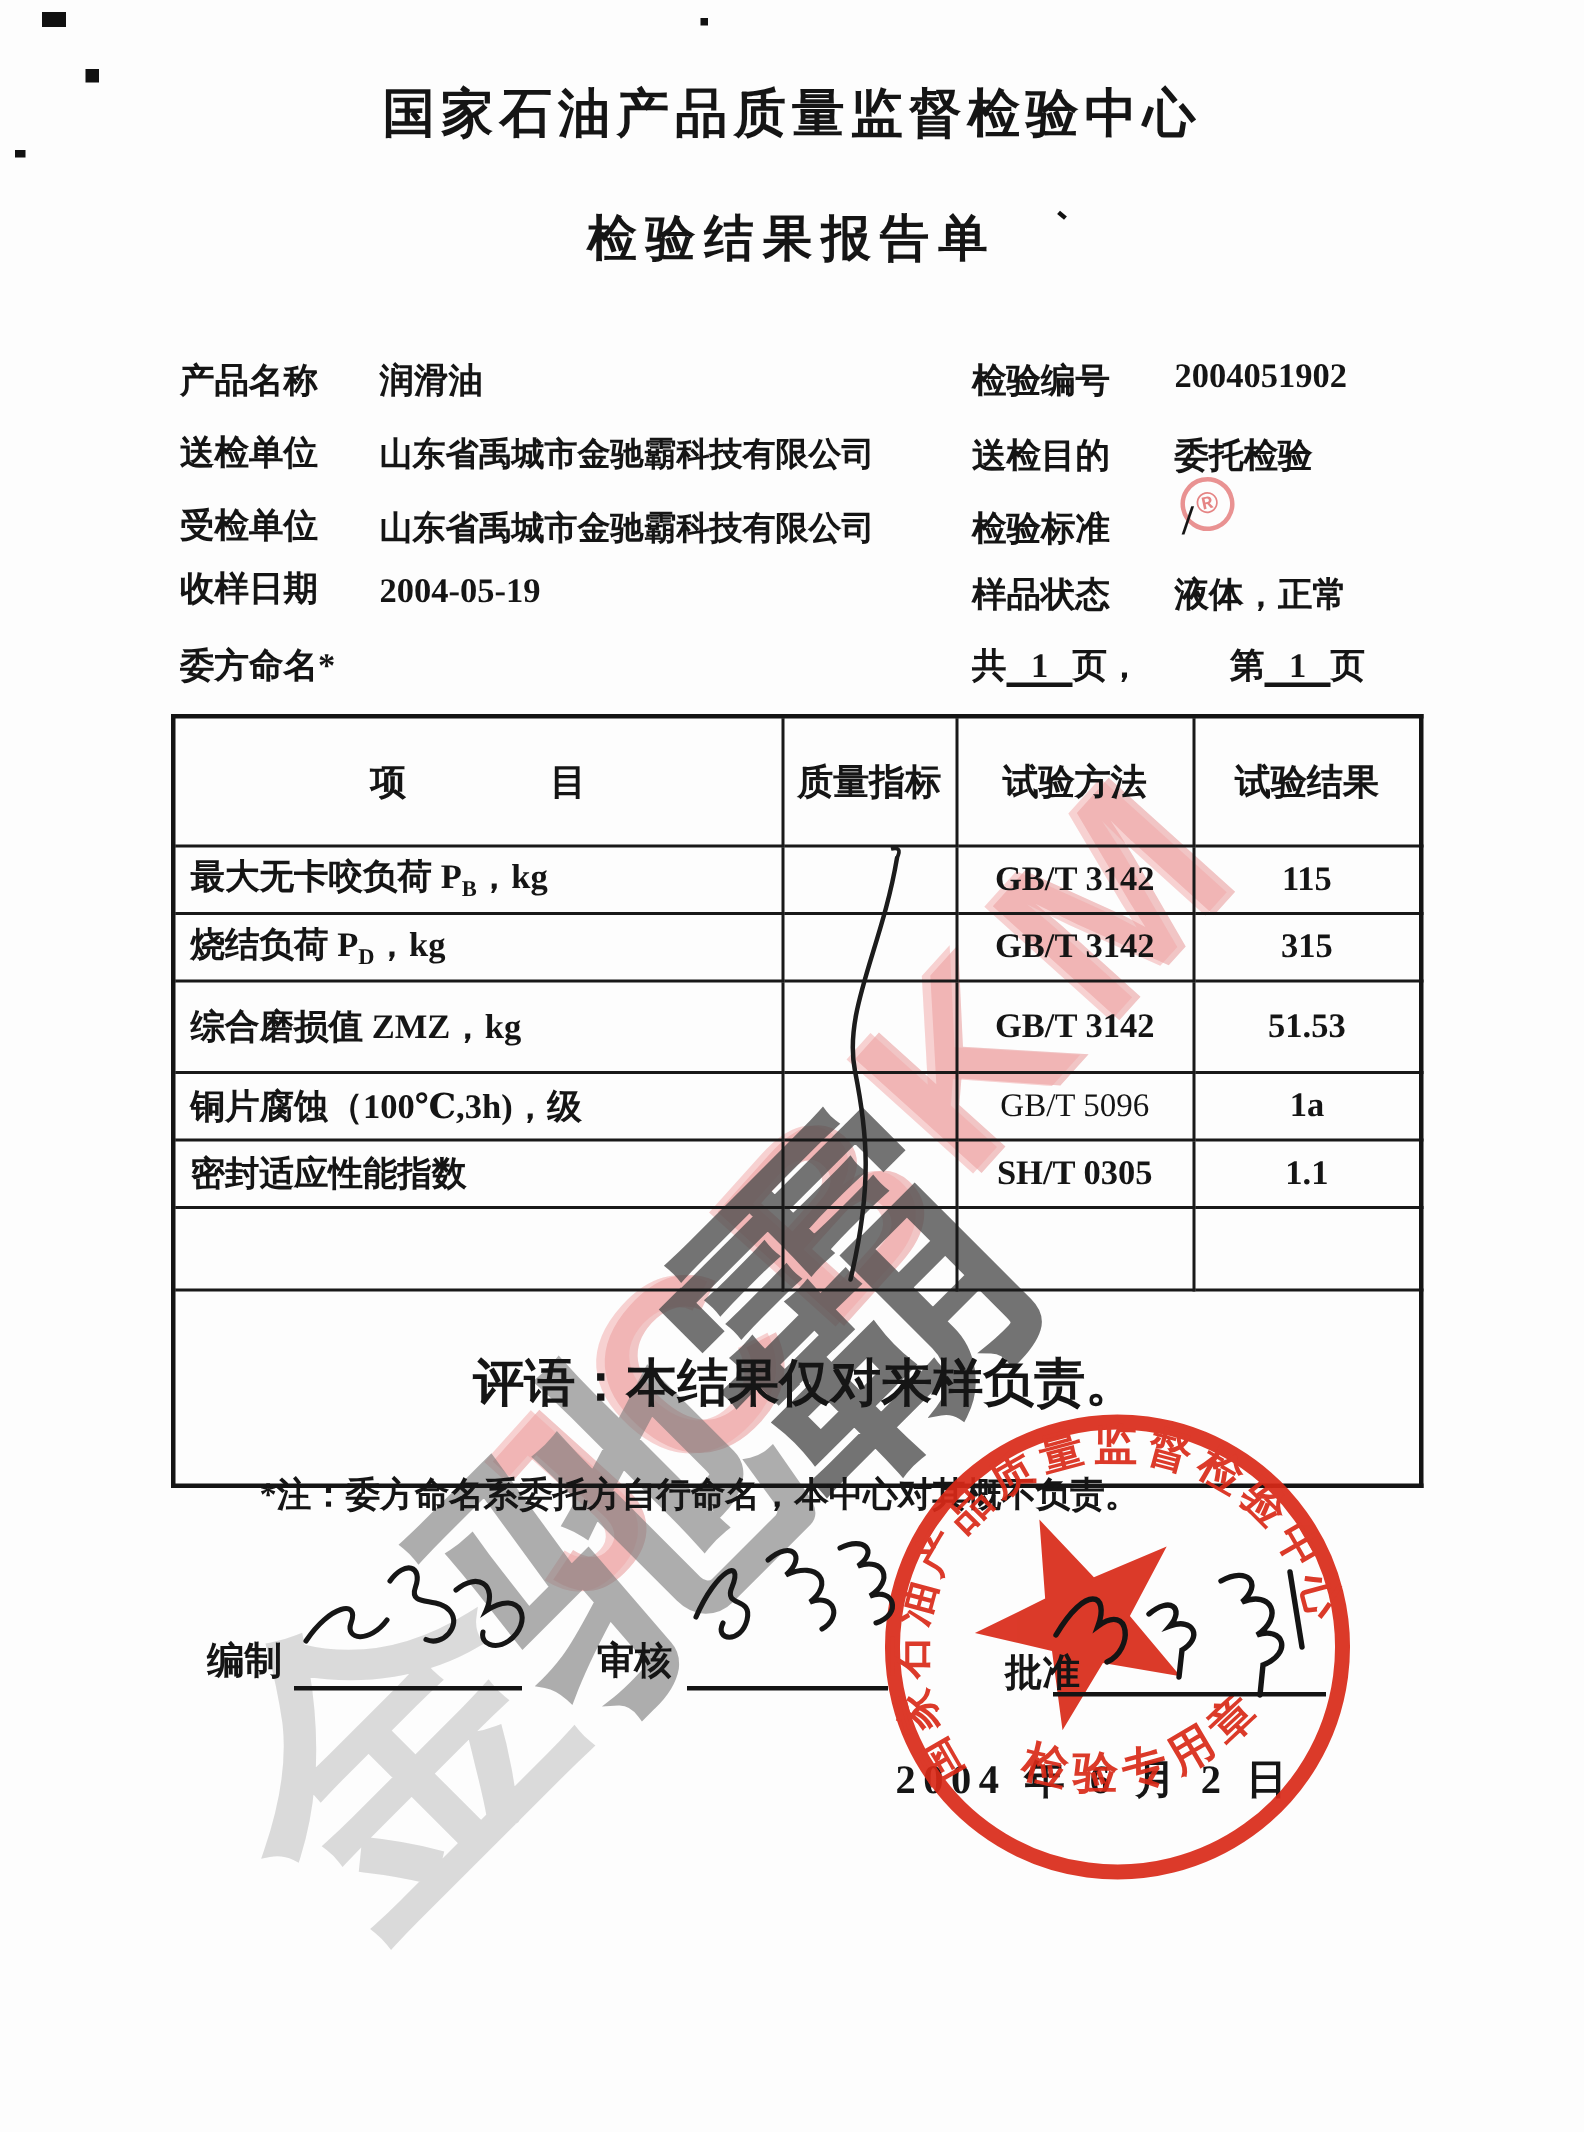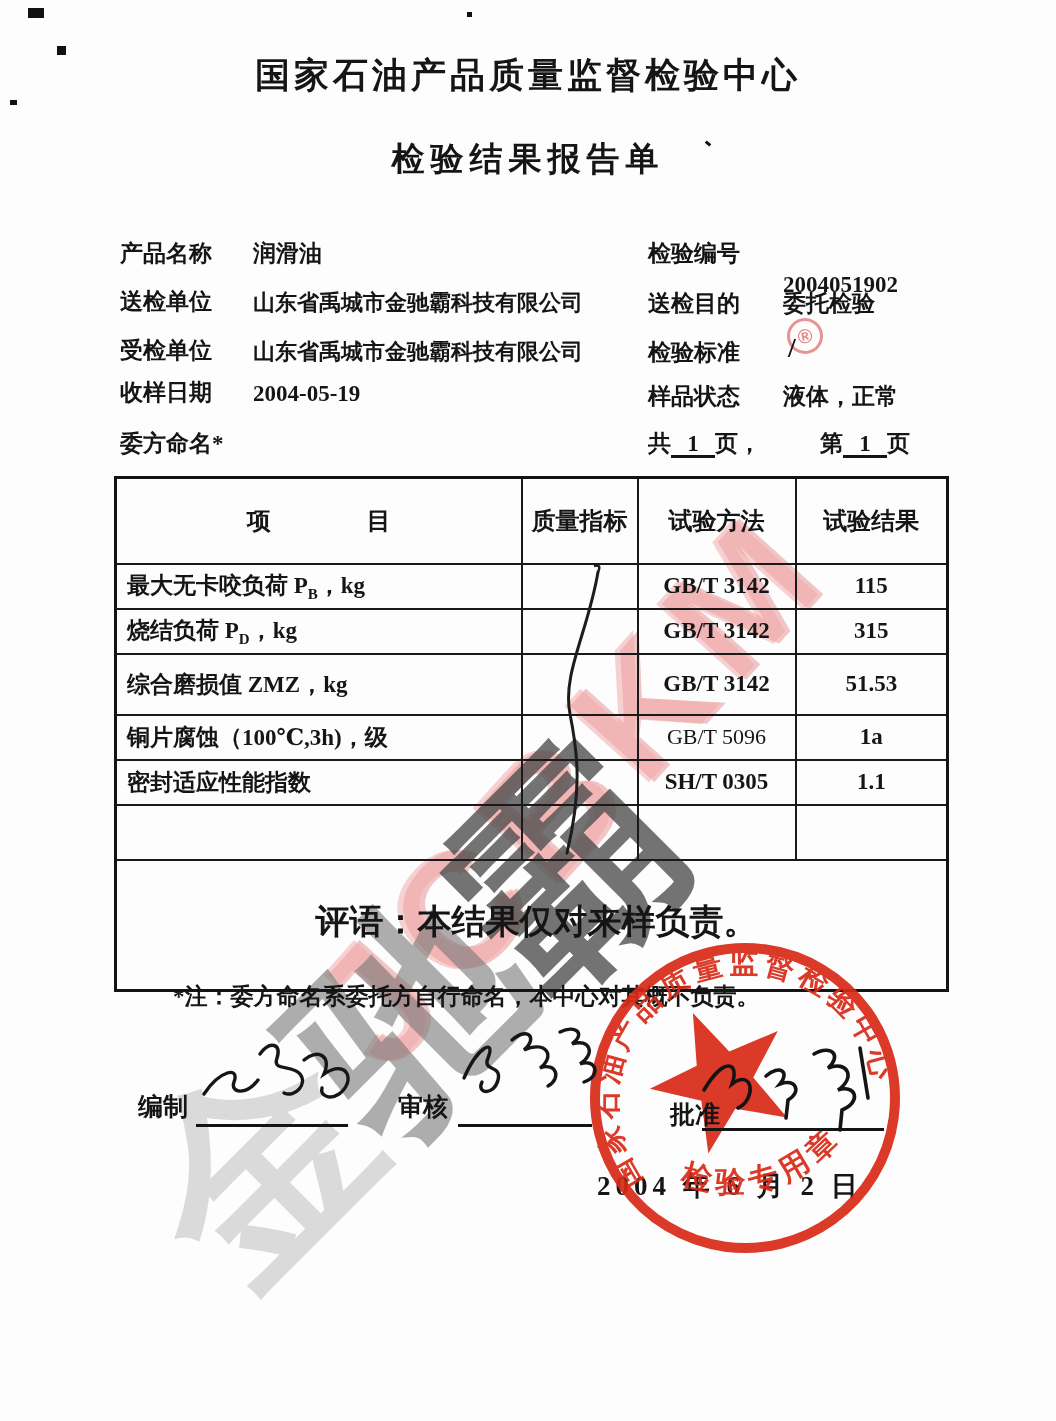--- a/index.html
+++ b/index.html
@@ -72,21 +72,21 @@
   <div class="speck" style="left:10px;top:100px;width:7px;height:5px;"></div>
   <div class="speck" style="left:467px;top:12px;width:5px;height:5px;"></div>
   <div class="speck" style="left:705px;top:142px;width:6px;height:3px;transform:rotate(40deg);"></div>
 
   <div class="title">国家石油产品质量监督检验中心</div>
   <div class="subtitle">检验结果报告单</div>
 
   <div class="fld" style="left:120px;top:238px;">产品名称</div>
   <div class="fld" style="left:253px;top:238px;">润滑油</div>
   <div class="fld" style="left:648px;top:238px;">检验编号</div>
-  <div class="fld" style="left:783px;top:238px;margin-top:34px;">2004051902</div>
+  <div class="fld" style="left:783px;top:238px;">2004051902</div>
 
   <div class="fld" style="left:120px;top:286px;">送检单位</div>
   <div class="fld" style="left:253px;top:288px;font-size:22px;">山东省禹城市金驰霸科技有限公司</div>
   <div class="fld" style="left:648px;top:288px;">送检目的</div>
   <div class="fld" style="left:783px;top:288px;">委托检验</div>
 
   <div class="fld" style="left:120px;top:335px;">受检单位</div>
   <div class="fld" style="left:253px;top:337px;font-size:22px;">山东省禹城市金驰霸科技有限公司</div>
   <div class="fld" style="left:648px;top:337px;">检验标准</div>
   <div class="fld" style="left:788px;top:332px;font-size:28px;">/</div>

